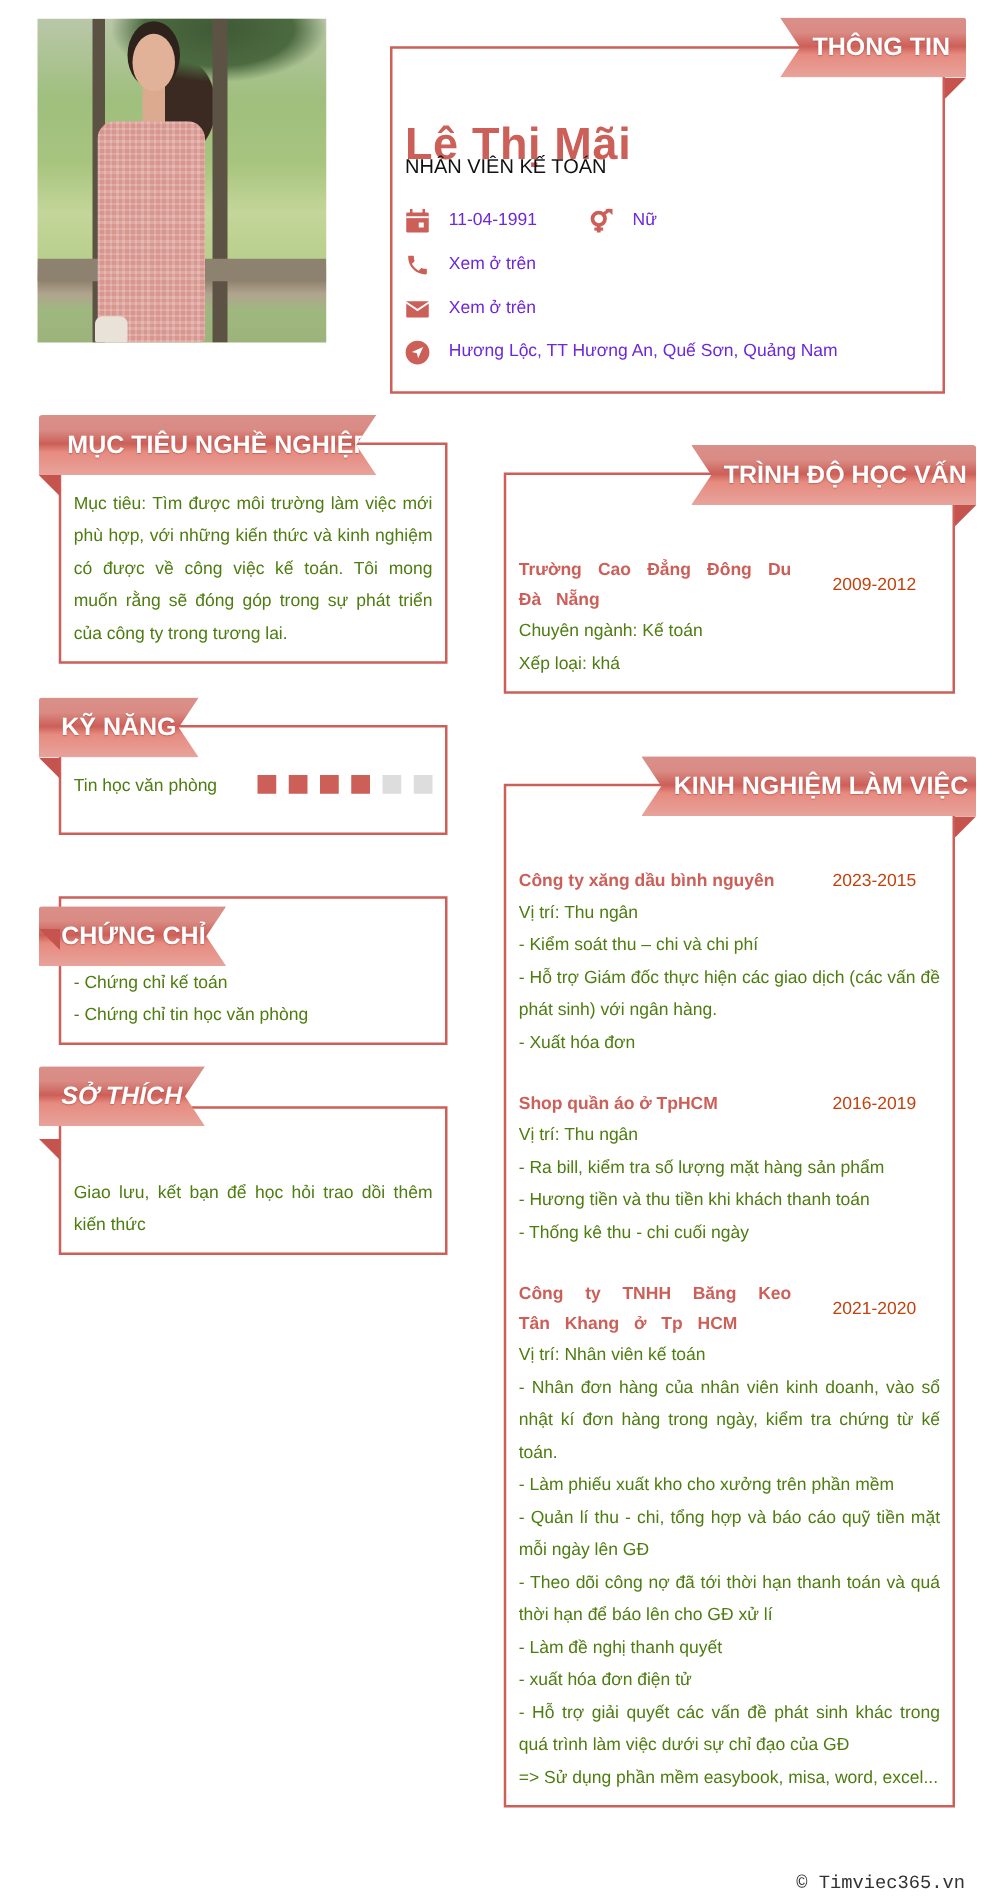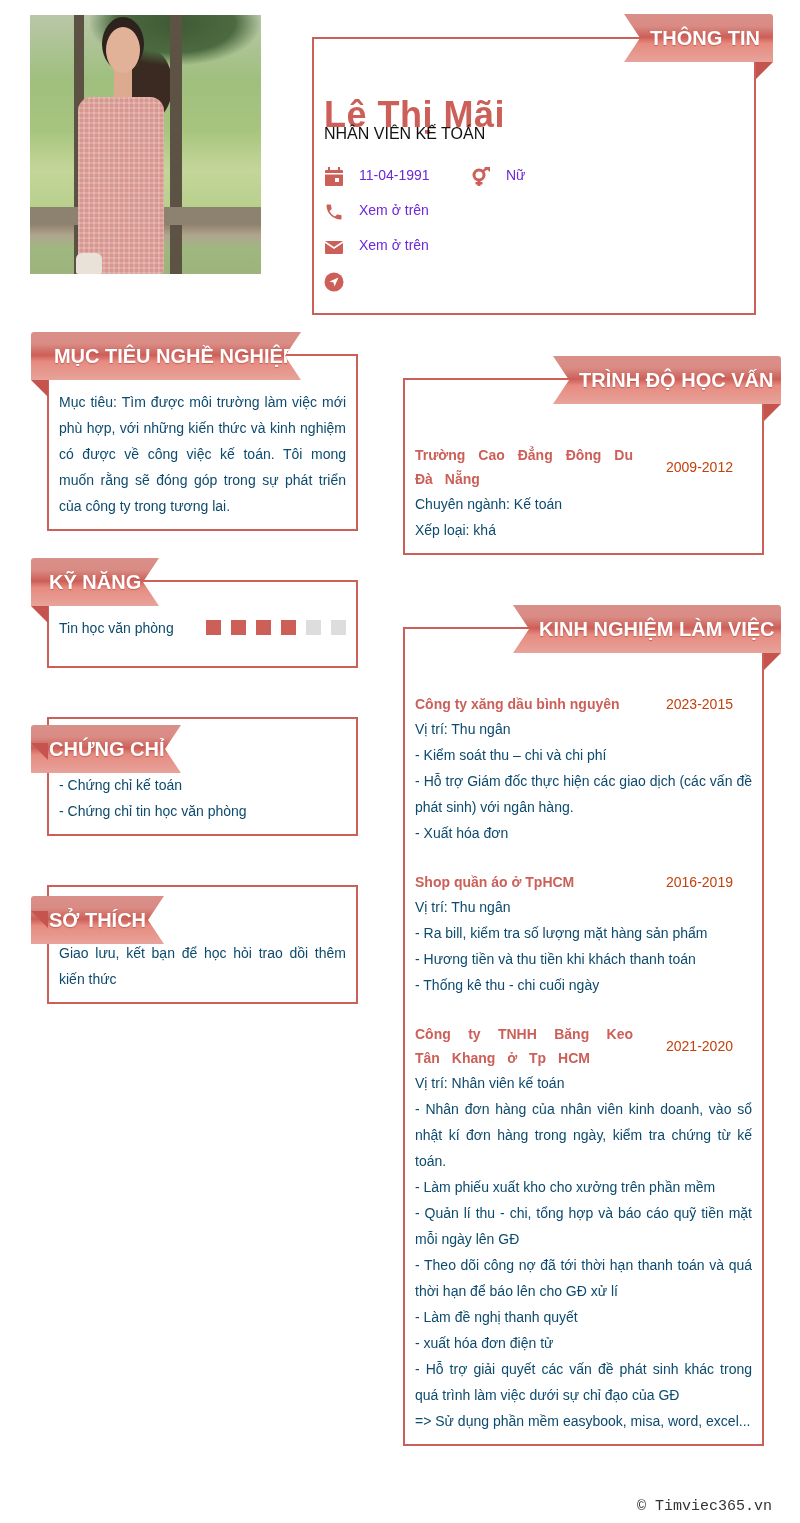--- a/index.html
+++ b/index.html
@@ -44,21 +44,21 @@
   .fold { position: absolute; width: 17px; height: 17px; background: #c4544d; }
   .fold.left { clip-path: polygon(0 0, 100% 0, 100% 100%); }
   .fold.right { clip-path: polygon(0 0, 100% 0, 0 100%); }
 
   
   .name { position: absolute; left: 324px; top: 70px; font-size: 36px; font-weight: bold; color: #cc5f58; letter-spacing: 0.5px; margin-top: 24px; }
   .title { position: absolute; left: 324px; top: 125px; font-size: 16px; color: #111; }
   .info-row { position: absolute; display: flex; align-items: flex-start; font-size: 14px; color: #6d28d9; }
   .info-row .ic { width: 20px; height: 20px; margin-right: 15px; display: inline-flex; align-items: center; justify-content: center; }
 
-  .text { position: absolute; font-size: 14px; line-height: 26px; color: #0c4a6e; text-align: justify; }
+  .text { position: absolute; font-size: 14px; line-height: 26px; color: #4d7c0f; text-align: justify; }
   .org { color: #cc5f58; font-weight: bold; font-size: 14px; line-height: 24px; word-spacing: 8px; }
   .org.tight { word-spacing: 0; }
   .year { position: absolute; font-size: 14px; color: #c2410c; }
 
   .sq { position: absolute; width: 15px; height: 15px; }
 
   .footer { position: absolute; right: 28px; top: 1498px; font-family: "Liberation Mono", "DejaVu Sans Mono", monospace; font-size: 15px; color: #333; }
 </style>
 </head>
 <body>
@@ -124,20 +124,21 @@
   </span>
   <span>Xem ở trên</span>
 </div>
 <div class="info-row" style="left:324px; top:272px;">
   <span class="ic">
     <svg width="20" height="20" viewBox="0 0 20 20">
         <circle cx="10" cy="10" r="9.5" fill="#cc5f58"></circle>
         <polygon points="14.5,5.5 5.5,9.5 9.5,10.5 10.5,14.5" fill="#fff"></polygon>
       </svg>
   </span>
+  <span>Hương Lộc, TT Hương An, Quế Sơn, Quảng Nam</span>
 </div>
 
 <div class="box" style="left:47px; top:354px; width:311px; height:177px;"></div>
 <div class="ribbon left" style="left:31px; top:332px; width:270px;text-align:center;">
   <span>MỤC TIÊU NGHỀ NGHIỆP</span>
 </div>
 <div class="fold left" style="left:31px; top:380px;"></div>
 <div class="text" style="left:59px; top:389px; width:287px;">Mục tiêu: Tìm được môi trường làm việc mới phù hợp, với những kiến thức và kinh nghiệm có được về công việc kế toán. Tôi mong muốn rằng sẽ đóng góp trong sự phát triển của công ty trong tương lai.</div>
 
 <div class="box" style="left:47px; top:580px; width:311px; height:88px;"></div>
@@ -157,21 +158,21 @@
 
 <div class="box" style="left:47px; top:717px; width:311px; height:119px;"></div>
 <div class="ribbon left" style="left:31px; top:695px; width:150px;margin-top:30px;">
   <span>CHỨNG CHỈ</span>
 </div>
 <div class="fold left" style="left:31px; top:743px;"></div>
 <div class="text" style="left:59px; top:772px;">- Chứng chỉ kế toán</div>
 <div class="text" style="left:59px; top:798px;">- Chứng chỉ tin học văn phòng</div>
 
 <div class="box" style="left:47px; top:885px; width:311px; height:119px;"></div>
-<div class="ribbon left" style="left:31px; top:896px; width:133px;">
+<div class="ribbon left" style="left:31px; top:853px; width:133px;font-style:italic;">
   <span>SỞ THÍCH</span>
 </div>
 <div class="fold left" style="left:31px; top:911px;"></div>
 <div class="text" style="left:59px; top:940px; width:287px;">Giao lưu, kết bạn để học hỏi trao dồi thêm kiến thức</div>
 
 <div class="box" style="left:403px; top:378px; width:361px; height:177px;"></div>
 <div class="ribbon right" style="left:553px; top:356px; width:228px;">
   <span>TRÌNH ĐỘ HỌC VẤN</span>
 </div>
 <div class="fold right" style="left:764px; top:404px;"></div>

